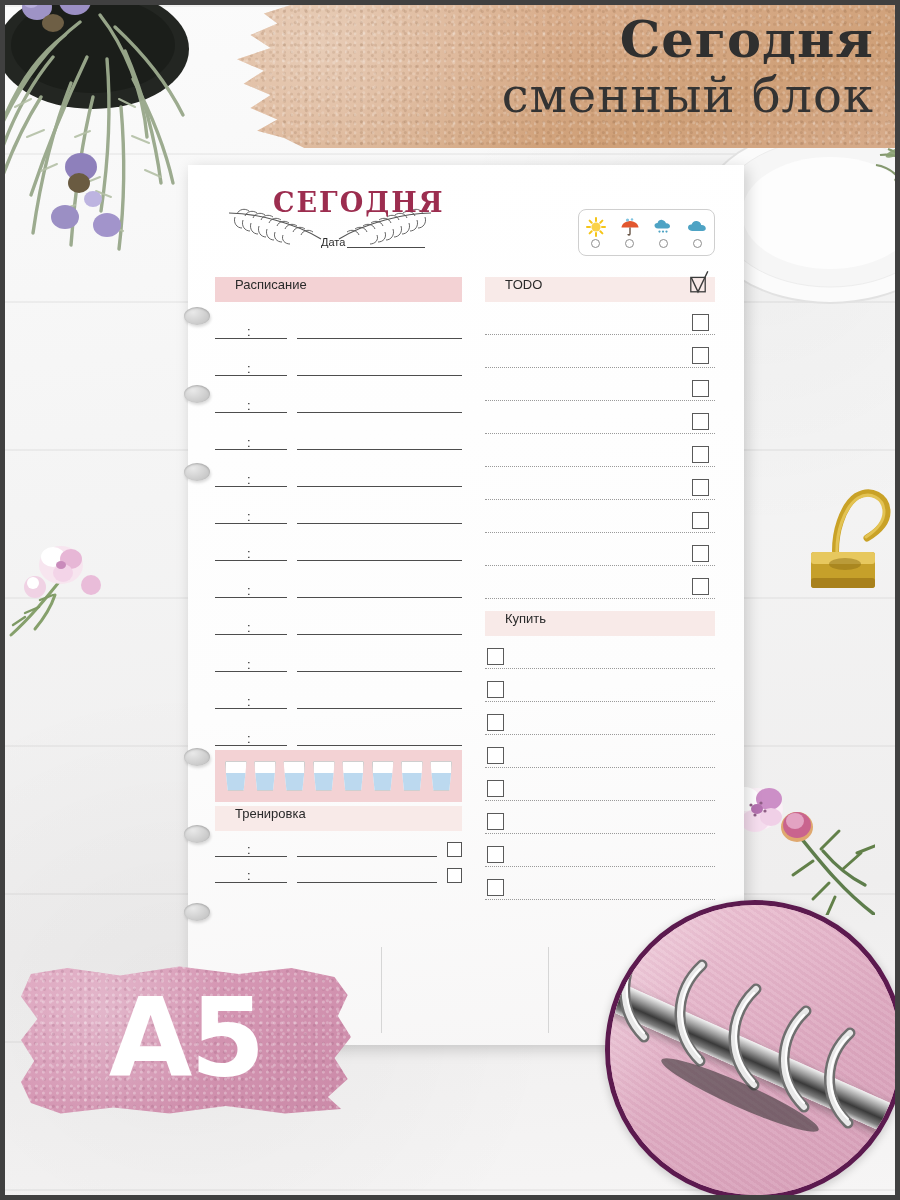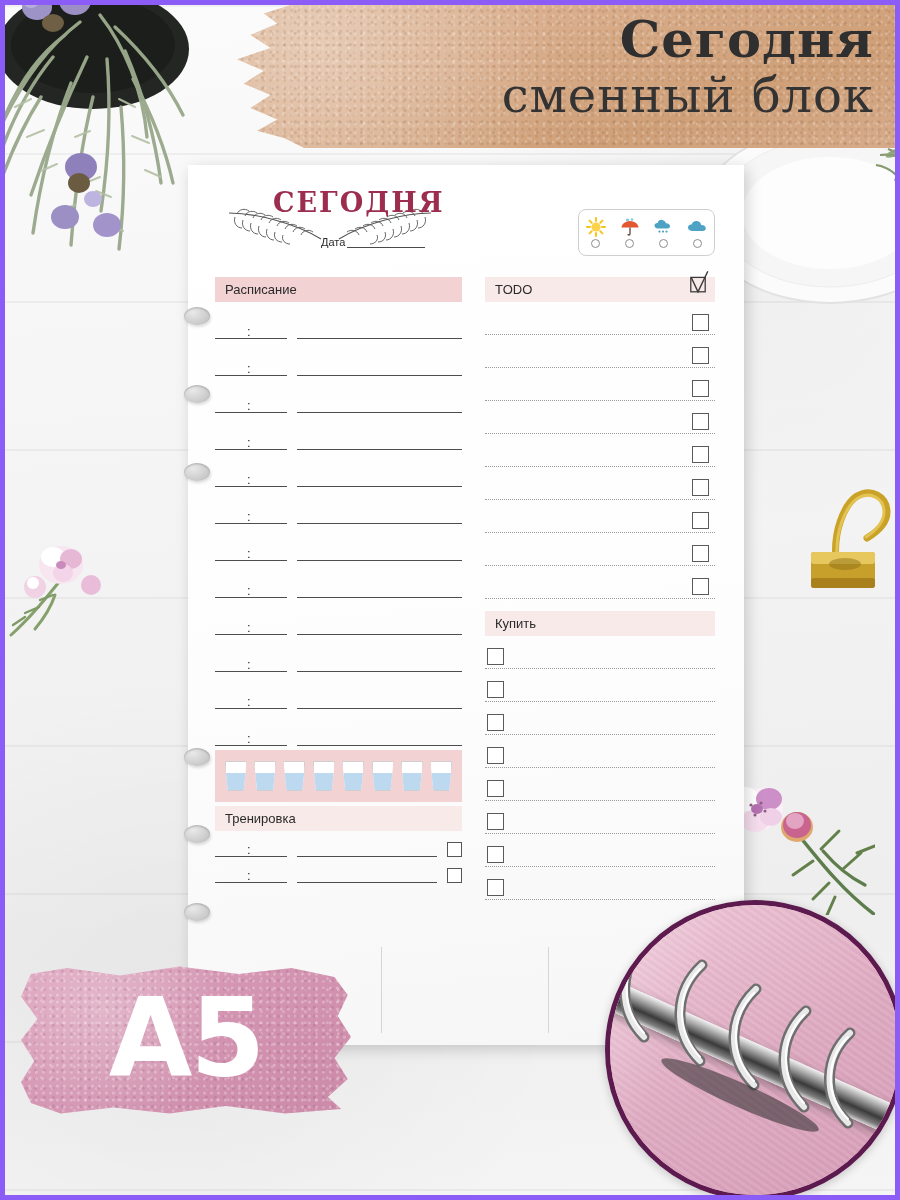--- a/index.html
+++ b/index.html
@@ -5,21 +5,21 @@
   html,body{margin:0;padding:0;}
   body{
     width:900px;height:1200px;
     font-family:"Liberation Sans", sans-serif;
     background:#ffffff;
     overflow:hidden;
   }
   #stage{
     position:relative;width:900px;height:1200px;overflow:hidden;
     box-sizing:border-box;
-    border:5px solid #8b5cf6;
+    border:5px solid #404040;
     background:#8b5cf6;
   }
 
   
   .bg{
     position:absolute;inset:0;
     background:
       linear-gradient(180deg, rgba(0,0,0,.045) 0 2px, rgba(0,0,0,0) 2px 100%) 0 148px/100% 148px repeat-y,
       linear-gradient(175deg,#fbfbfb 0%,#f4f4f4 40%,#efeeee 75%,#f6f5f5 100%);
   }
@@ -93,21 +93,21 @@
   }
   .wcell{display:flex;flex-direction:column;align-items:center;gap:2px;}
   .wdot{width:7px;height:7px;border:1px solid #8e8e8e;border-radius:50%;}
 
   
   .cols{position:absolute;top:96px;left:0;width:500px;}
   .col-l{position:absolute;left:0;top:0;width:247px;}
   .col-r{position:absolute;left:270px;top:0;width:230px;}
 
   .bar{
-    height:25px;display:flex;align-items:center;padding-left:10px;
+    height:25px;display:flex;padding-left:20px;
     font-size:13px;color:#2a2a2a;box-sizing:border-box;position:relative;
   }
   .bar.strong{background:#f3d2d4;}
   .bar.soft{background:#f8eae8;}
   .todo-check{
     position:absolute;right:6px;top:-6px;width:22px;height:24px;
   }
 
   
   .srow{height:37px;display:flex;align-items:flex-end;gap:10px;}

